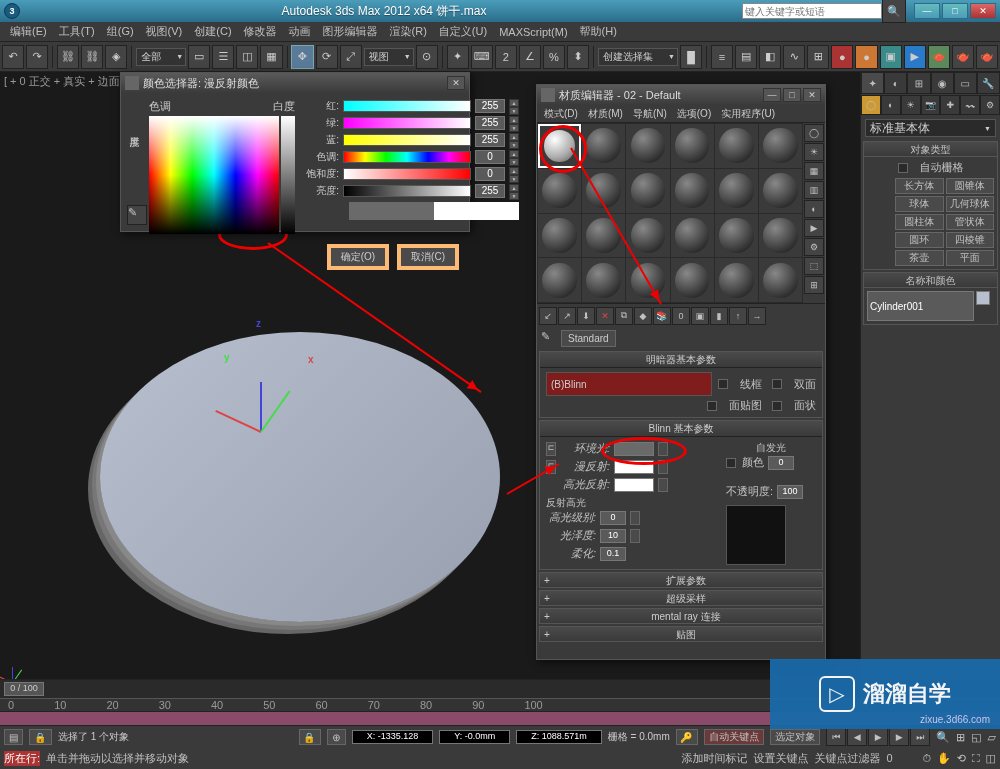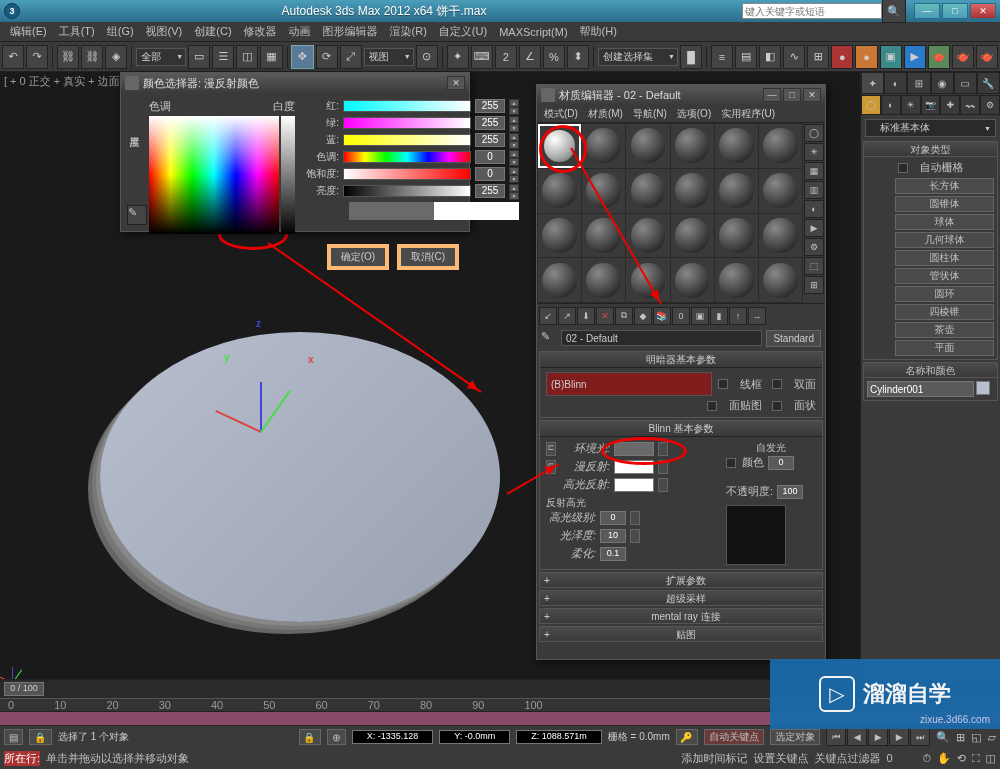--- a/index.html
+++ b/index.html
@@ -114,28 +114,28 @@
 .small-rollout::before { content:"+"; float:left; margin-left:4px;}
 
 
 .cmdpanel { position:absolute; top:72px; right:0; width:140px; bottom:90px; background:#3a3a3a; border-left:1px solid #222;}
 .cmd-tabs { height:22px; display:flex; background:#2a2a2a;}
 .cmd-tab { flex:1; background:#3a3a3a; border:1px solid #222; display:flex;align-items:center;justify-content:center;font-size:10px;cursor:pointer;}
 .cmd-tab.active { background:#4a4a4a;}
 .cmd-sub { height:20px; display:flex; background:#2a2a2a; margin-top:1px;}
 .cmd-sub .cs { flex:1; background:#3a3a3a; border:1px solid #222;display:flex;align-items:center;justify-content:center;font-size:9px;cursor:pointer;}
 .cmd-sub .cs.active { background:#cc9933;}
-.cmd-drop { margin:4px; height:18px; background:#2a2a2a; border:1px solid #555; color:#ccc; padding:0 14px; font-size:10px;display:flex;align-items:center;position:relative;}
+.cmd-drop { margin:4px; height:18px; background:#2a2a2a; border:1px solid #555; color:#ccc; padding:0 4px; font-size:12px;display:flex;align-items:center;position:relative;}
 .cmd-drop::after{content:"▼";position:absolute;right:4px;font-size:7px;}
 .cmd-rollout { margin:2px;}
 .cmd-rollout .rh { height:16px; background:linear-gradient(#4a4a4a,#3a3a3a); text-align:center; font-size:10px; line-height:16px; border:1px solid #555;}
 .cmd-rollout .rb { border:1px solid #555; border-top:none; padding:3px;}
-.obj-grid { display:grid; grid-template-columns:1fr; gap:2px;padding-left:28px;}
+.obj-grid { display:grid; grid-template-columns:1fr 1fr; gap:2px;padding-left:28px;}
 .obj-btn { height:16px; background:#4a4a4a; border:1px solid #666; font-size:10px; text-align:center; line-height:14px;cursor:pointer;}
-.name-input { width:calc(100% - 20px); height:16px; background:#5a5a5a; border:1px solid #777; color:#fff; padding:0 2px; font-size:10px;}
+.name-input { width:calc(100% - 20px); height:16px; background:#5a5a5a; border:1px solid #777; color:#fff; padding:14px 2px; font-size:10px;}
 .name-swatch { width:14px; height:14px; background:#b8c0d0; border:1px solid #777; display:inline-block; vertical-align:top;}
 
 
 .bottom { position:absolute; left:0; right:0; bottom:0; height:90px; background:#3a3a3a; border-top:1px solid #222;}
 .timeslider { height:18px; background:#2a2a2a; display:flex; align-items:center; padding:0 4px;}
 .timeslider .handle { width:40px; height:14px; background:#555; border:1px solid #777; color:#ccc; font-size:9px; text-align:center;}
 .timeruler { height:14px; background:#333; border-top:1px solid #555; border-bottom:1px solid #222; display:flex;align-items:center;padding:0 8px;color:#999;font-size:9px;gap:40px;}
 .trackbar { height:14px; background:#8a4a6a; border-bottom:1px solid #222;}
 .statusbar { height:22px; display:flex; align-items:center; padding:2px 4px; gap:6px; background:#3a3a3a;}
 .statusbar .sb-btn { height:16px; padding:0 4px; background:#4a4a4a; border:1px solid #666; font-size:10px;display:flex;align-items:center;cursor:pointer;}
@@ -445,21 +445,20 @@
     <div class="mt">◆</div>
     <div class="mt">📚</div>
     <div class="mt">0</div>
     <div class="mt">▣</div>
     <div class="mt">▮</div>
     <div class="mt">↑</div>
     <div class="mt">→</div>
   </div>
   <div class="mat-name-row">
     <div class="mt" style="width:16px;height:16px">✎</div>
-    <div class="dd">02 - Default</div>
     <div class="typebtn">Standard</div>
   </div>
   <div class="rollout">
     <div class="rhead">明暗器基本参数</div>
     <div class="rbody">
       <div class="shader-row">
         <div class="dd">(B)Blinn</div>
         <div class="cb-row">
           <span class="cb"></span>
             <span>线框</span>

